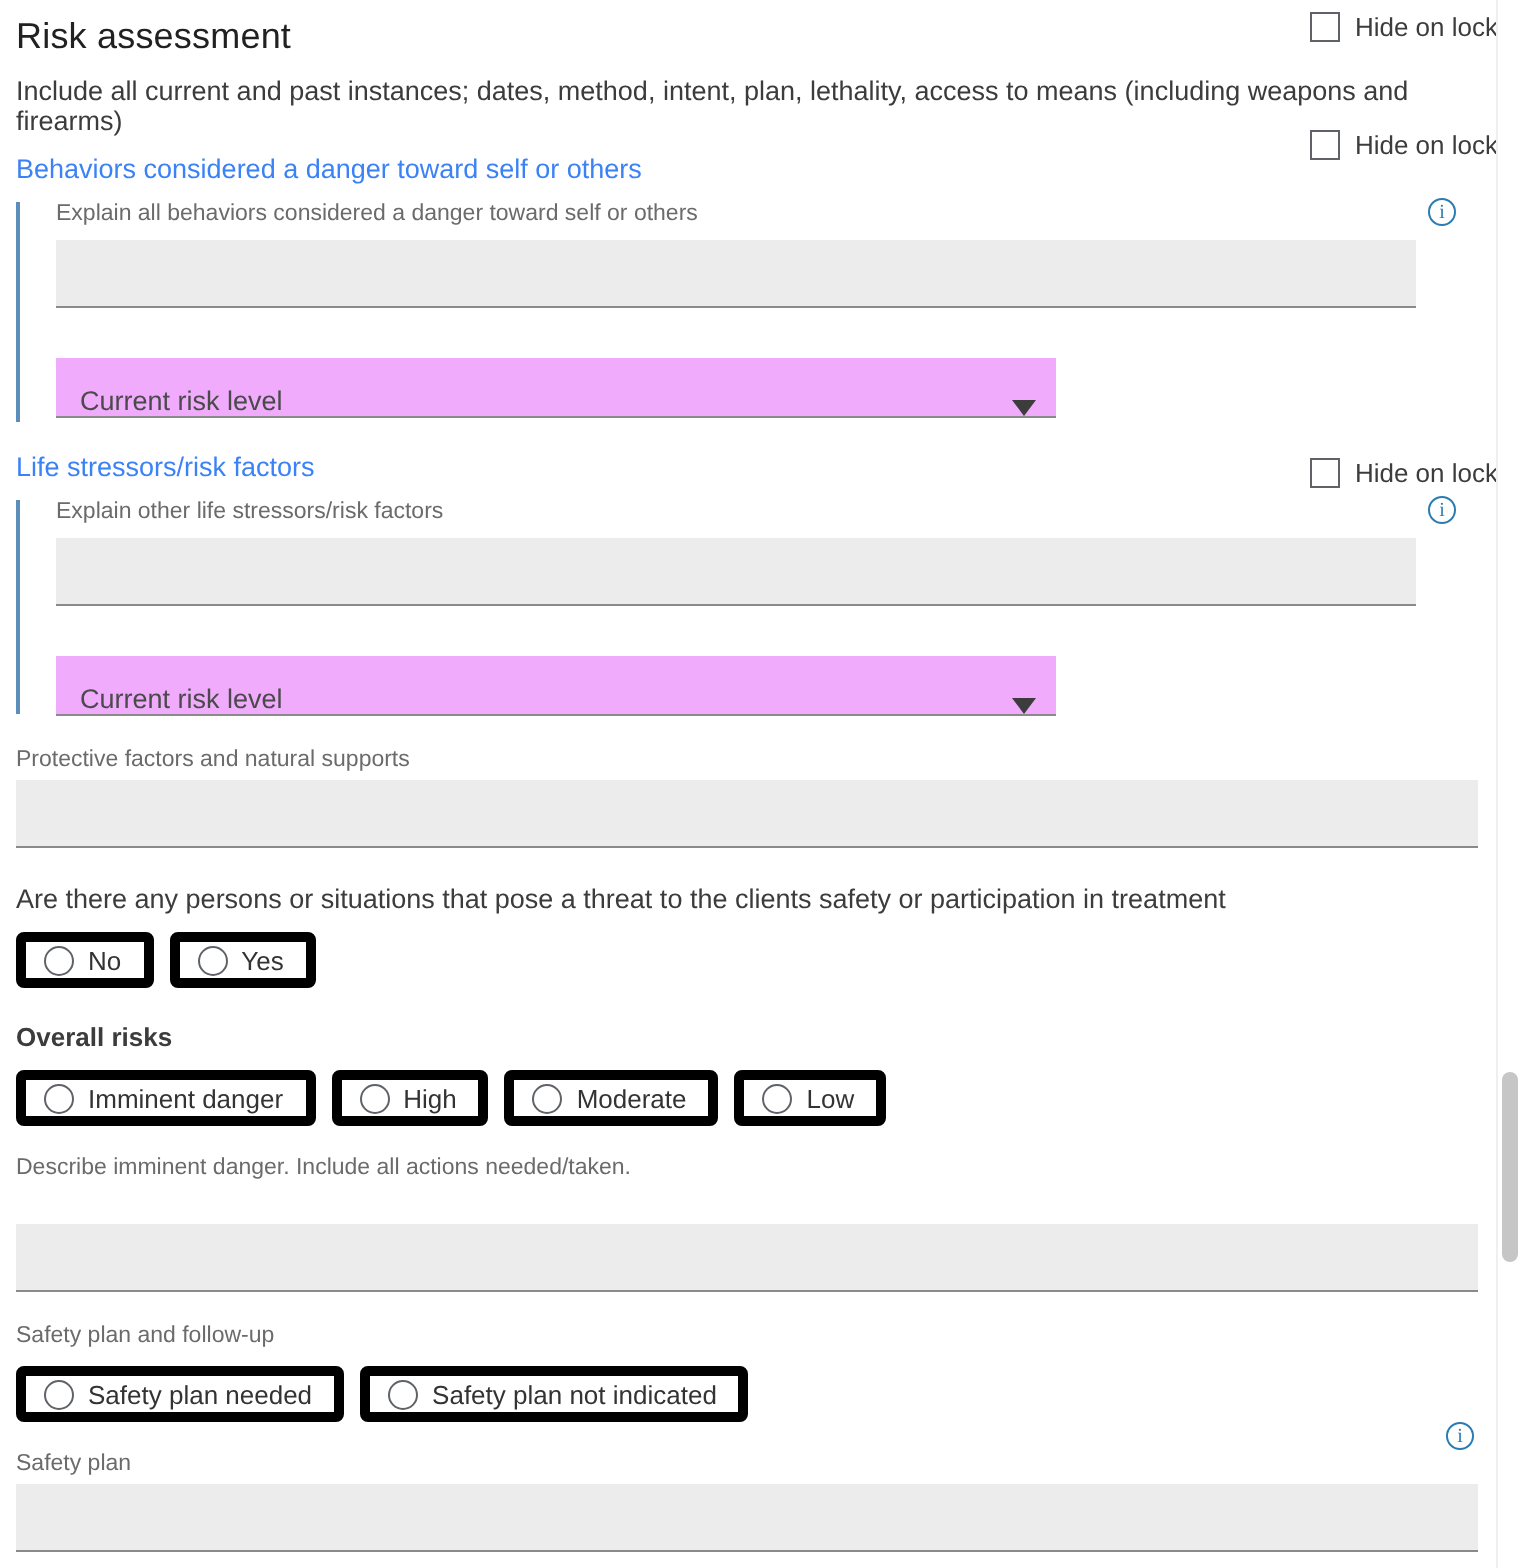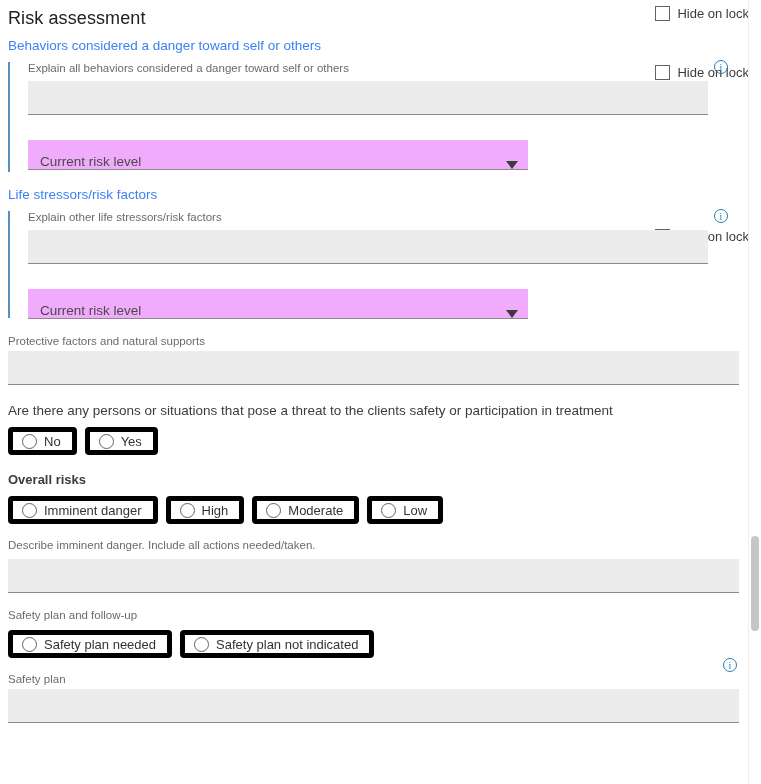--- a/index.html
+++ b/index.html
@@ -196,20 +196,21 @@
 
 <div class="page">
 
   <h1 class="title">Risk assessment</h1>
 
   <div class="hide-on-lock" style="top:6px; right:12px;">
     <span class="chk"></span>
     <span>Hide on lock</span>
   </div>
 
+  <div class="instruction">Include all current and past instances; dates, method, intent, plan, lethality, access to means (including weapons and firearms)</div>
 
   <div class="section-title" style="padding-top:9px;">Behaviors considered a danger toward self or others</div>
 
   <div class="hide-on-lock" style="top:65px; right:12px;">
     <span class="chk"></span>
     <span>Hide on lock</span>
   </div>
 
   <div class="blue-group" style="margin-top:9px; height:110px;">
     <div class="field-label">Explain all behaviors considered a danger toward self or others</div>
@@ -279,21 +280,21 @@
       <span class="radio-circle"></span>
       <span>Moderate</span>
     </div>
     <div class="radio-pill">
       <span class="radio-circle"></span>
       <span>Low</span>
     </div>
   </div>
 
   <div style="padding:15px 22px 0 8px;">
-    <div class="small-label" style="padding-bottom:8px;">Describe imminent danger. Include all actions needed/taken.</div>
+    <div class="small-label" style="padding-bottom:22px;">Describe imminent danger. Include all actions needed/taken.</div>
     <input class="filled-input" type="text" style="height: 34px;" value="">
   </div>
 
   <div style="padding:16px 8px 0 8px;">
     <div class="small-label">Safety plan and follow-up</div>
   </div>
   <div class="radio-row" style="padding-top:9px;">
     <div class="radio-pill">
       <span class="radio-circle"></span>
       <span>Safety plan needed</span>

